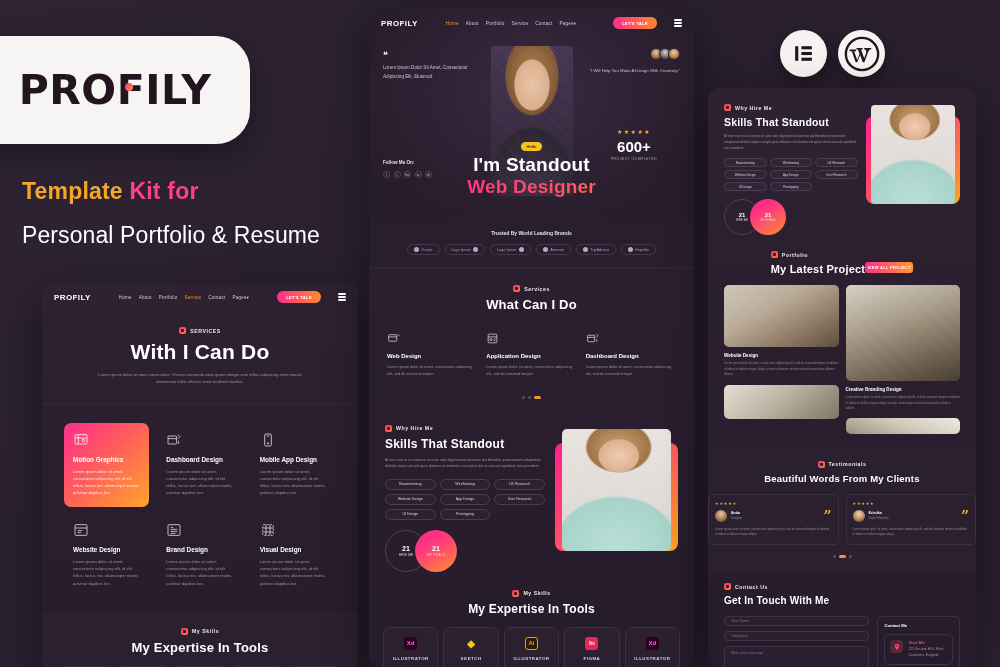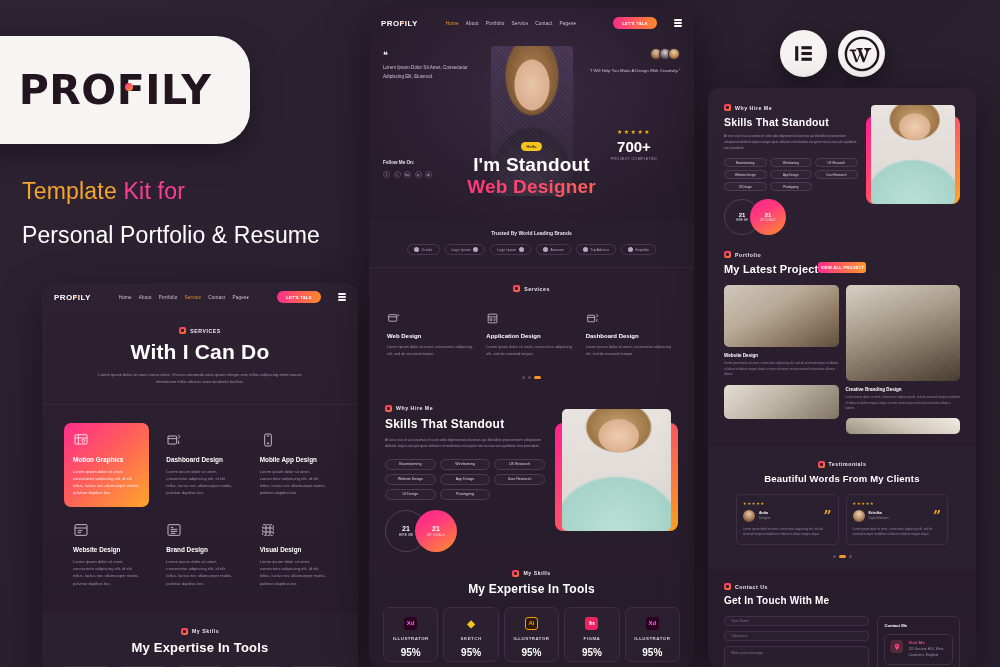--- a/index.html
+++ b/index.html
@@ -22,21 +22,21 @@
   }
   .logo-word{
     font-size:41px;font-weight:700;letter-spacing:.5px;color:#231520;
     font-family:"DejaVu Sans",sans-serif;position:relative;white-space:nowrap;
   }
   .logo-dot{
     position:absolute;width:8px;height:8px;border-radius:50%;
     background:linear-gradient(135deg,#ff2d8b,#ff9a2e);
     left:106px;top:17px;
   }
-  .kit-line{position:absolute;left:22px;top:178px;font-size:23px;font-weight:400;letter-spacing:.2px;white-space:nowrap}
+  .kit-line{position:absolute;left:22px;top:178px;font-size:23px;font-weight:700;letter-spacing:.2px;white-space:nowrap}
   .kit-line .k1{color:#f6a52b}
   .kit-line .k2{color:#ff3e8f}
   .tagline{
     position:absolute;left:22px;top:222px;font-size:23px;font-weight:400;color:#fff;
     letter-spacing:.1px;white-space:nowrap;
   }
 
   
   .panel{position:absolute;background:#271d2c;border-radius:10px;overflow:hidden;box-shadow:0 14px 44px rgba(0,0,0,.45)}
 
@@ -411,21 +411,21 @@
       <div style="position:absolute;right:14px;top:40px;width:92px;z-index:4;text-align:right">
         <div class="avstack" style="justify-content:flex-end">
           <i class="av1"></i>
           <i class="av2"></i>
           <i class="av3"></i>
         </div>
         <div style="font-size:4.3px;color:#cdc3d4;line-height:1.85;margin-top:7px">"I Will Help You Make A Design With Creativity."</div>
       </div>
       <div style="position:absolute;right:14px;top:120px;width:92px;z-index:4;text-align:center">
         <div class="stars">★★★★★</div>
-        <div style="font-size:15px;font-weight:700;color:#fff;margin-top:3px">700+</div>
+        <div style="font-size:15px;font-weight:700;color:#fff;margin-top:3px">600+</div>
         <div style="font-size:3.4px;color:#b3a8ba;letter-spacing:.5px;margin-top:2px">PROJECT COMPLETED</div>
       </div>
 
       <div style="position:absolute;left:0;right:0;top:126px;text-align:center;z-index:6">
         <div style="display:inline-block;background:#f7c41c;color:#3a2a10;font-size:4px;font-weight:700;
                     padding:2px 6px;border-radius:9px;margin-bottom:3px">Hello</div>
         <div style="font-size:19px;font-weight:700;color:#fff;letter-spacing:.2px">I'm Standout</div>
         <div style="font-size:19px;font-weight:700;letter-spacing:.2px;
                     background:linear-gradient(90deg,#ff1f8f,#ff4d6a 55%,#ff8f2b);
                     -webkit-background-clip:text;background-clip:text;color:transparent">Web Designer</div>
@@ -461,20 +461,21 @@
           </div>
       </div>
     </div>
     <div class="divider"></div>
 
     <div style="padding:17px 18px 14px;text-align:center">
       <div class="slabel c">
         <span class="gi"></span>
         <span>Services</span>
       </div>
+      <div class="h2" style="font-size:13px;margin-top:5px">What Can I Do</div>
 
       <div style="display:grid;grid-template-columns:repeat(3,1fr);gap:9px;margin-top:20px;text-align:left">
         <div>
           <div class="ico" style="width:13px;height:13px">
             <svg viewBox="0 0 24 24" fill="none" stroke="#e7dfec" stroke-width="1.4">
                 <rect x="3" y="5" width="15" height="12" rx="1.3"></rect>
                 <path d="M3 9h15M20 4l2 2-2 2"></path>
               </svg>
           </div>
           <div style="font-size:6px;font-weight:700;color:#fff">Web Design</div>
@@ -622,21 +623,21 @@
       </div>
 
       <div style="flex:0 0 40%;position:relative;padding-top:12px">
         <div class="gframe" style="width:100%;height:88px">
           <div class="photo ph-person teal ph-noise" style="position:absolute;left:5px;top:-11px;right:5px;bottom:0;border-radius:4px"></div>
         </div>
       </div>
     </div>
 
     <div style="padding:14px 16px 0">
-      <div style="display:flex;align-items:flex-end;justify-content:flex-start">
+      <div style="display:flex;align-items:flex-end;justify-content:center">
         <div>
           <div class="slabel">
             <span class="gi"></span>
             <span>Portfolio</span>
           </div>
           <div class="h2" style="font-size:11px;margin-top:5px">My Latest Project</div>
         </div>
         <div class="gbtn" style="width:48px;height:11px;margin-bottom:2px">VIEW ALL PROJECT</div>
       </div>
 
@@ -649,21 +650,21 @@
         </div>
         <div>
           <div class="photo ph-desk2 ph-noise" style="height:96px;border-radius:5px"></div>
           <div style="font-size:4.6px;font-weight:700;color:#fff;margin-top:6px">Creative Branding Design</div>
           <div style="font-size:2.9px;color:#8f859a;line-height:1.9;margin-top:3px">Lorem ipsum dolor sit amet, consectetur adipiscing elit, sed do eiusmod tempor incididunt ut labore et dolore magna aliqua ut enim veniam quis nostrud exercitation ullamco laboris.</div>
           <div class="photo ph-desk4 ph-noise" style="height:16px;border-radius:5px;margin-top:6px"></div>
         </div>
       </div>
     </div>
 
-    <div style="margin-top:13px;padding:14px 28px 0;background:#2b2030;text-align:center">
+    <div style="margin-top:13px;padding:14px 0 0;background:#2b2030;text-align:center">
       <div class="slabel c">
         <span class="gi"></span>
         <span>Testimonials</span>
       </div>
       <div class="h2" style="font-size:9.5px;margin-top:5px">Beautiful Words From My Clients</div>
 
       <div style="display:grid;grid-template-columns:1fr 1fr;gap:7px;margin-top:10px;text-align:left">
         <div style="border:1px solid #3d3044;border-radius:5px;padding:6px">
           <div class="stars" style="font-size:4px;letter-spacing:.8px">★★★★★</div>
           <div style="display:flex;align-items:center;gap:4px;margin-top:4px">

